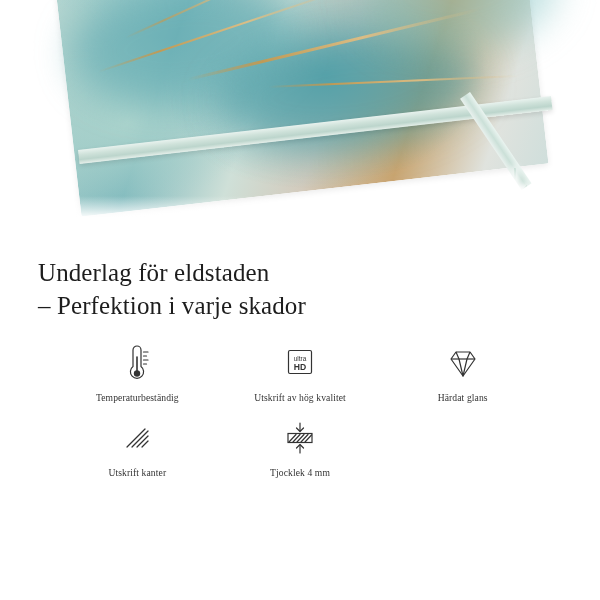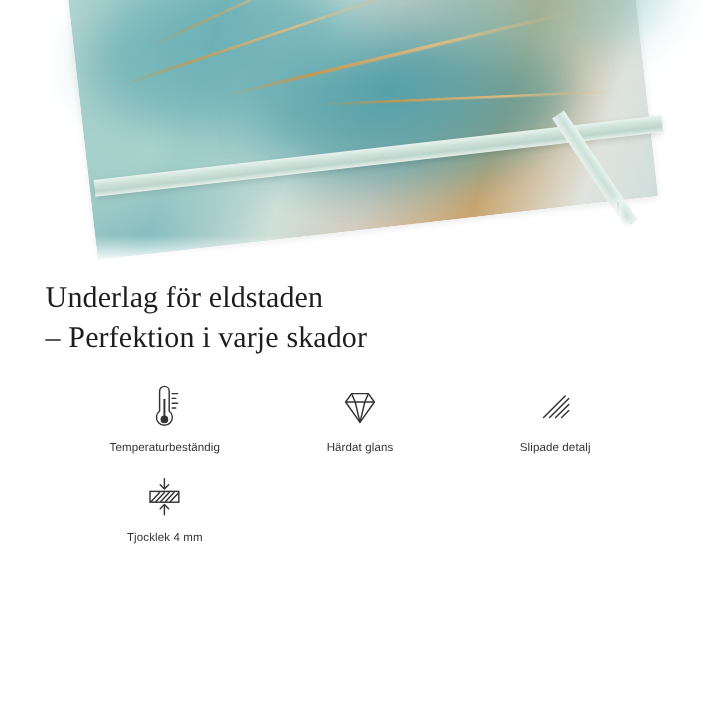--- a/index.html
+++ b/index.html
@@ -137,21 +137,21 @@
   
   .content {
     padding: 10px 38px 0 38px;
   }
   .headline {
     font-family: "Liberation Serif", serif;
     font-size: 25px;
     line-height: 1.32;
     color: #1d1d1d;
     font-weight: 400;
-    margin: 0 0 0 0;
+    margin: 24px 0 0 0;
     letter-spacing: .1px;
   }
   .headline .l2 { display: block; }
   .body-copy {
     margin-top: 18px;
     font-size: 11.2px;
     line-height: 2.05;
     color: #2d2d2d;
     max-width: 520px;
   }
@@ -175,20 +175,21 @@
     display: flex;
     align-items: center;
     justify-content: center;
   }
   .feature-label {
     margin-top: 6px;
     font-size: 9.6px;
     color: #333333;
     text-align: right;
     letter-spacing: .1px;
+    font-family: Liberation Serif, serif;
   }
   svg { display: block; }
 </style>
 </head>
 <body>
 
 <div class="page">
 
   <div class="hero">
     <div class="hero-inner">
@@ -231,20 +232,30 @@
               <line x1="23.5" y1="9" x2="28" y2="9"></line>
               <line x1="23.5" y1="13" x2="26.5" y2="13"></line>
               <line x1="23.5" y1="17" x2="28" y2="17"></line>
               <line x1="23.5" y1="21" x2="26.5" y2="21"></line>
             </g>
           </svg>
         </div>
         <div class="feature-label">Temperaturbeständig</div>
       </div>
 
+      <div class="feature">
+        <div class="feature-icon">
+          <svg width="36" height="40" viewBox="0 0 36 40">
+            <rect x="6.5" y="6.5" width="23" height="23" rx="1.5" fill="none" stroke="#333" stroke-width="1.2"></rect>
+            <text x="18" y="17" font-family="Liberation Sans, sans-serif" font-size="6.4" fill="#333" text-anchor="middle">ultra</text>
+            <text x="18" y="26" font-family="Liberation Sans, sans-serif" font-size="8.6" font-weight="bold" fill="#333" text-anchor="middle">HD</text>
+          </svg>
+        </div>
+        <div class="feature-label">Utskrift av hög kvalitet</div>
+      </div>
 
 
       <div class="feature">
         <div class="feature-icon">
           <svg width="40" height="36" viewBox="0 0 40 36">
             <g fill="none" stroke="#333" stroke-width="1.2" stroke-linejoin="round">
               <path d="M8 13 L13 6 H27 L32 13 L20 30 Z"></path>
               <line x1="8" y1="13" x2="32" y2="13"></line>
               <path d="M13 6 L16 13 L20 30 L24 13 L27 6"></path>
             </g>
@@ -257,21 +268,21 @@
         <div class="feature-icon">
           <svg width="40" height="36" viewBox="0 0 40 36">
             <g stroke="#333" stroke-width="1.2" stroke-linecap="round" fill="none">
               <path d="M10 26 L28 8"></path>
               <path d="M15 26 L31 10"></path>
               <path d="M20 26 L31 15"></path>
               <path d="M25 26 L31 20"></path>
             </g>
           </svg>
         </div>
-        <div class="feature-label">Slipade detalj</div>
+        <div class="feature-label">Utskrift kanter</div>
       </div>
 
       <div class="feature">
         <div class="feature-icon">
           <svg width="42" height="38" viewBox="0 0 42 38">
             <g stroke="#333" stroke-width="1.2" fill="none" stroke-linecap="round">
               <line x1="21" y1="3" x2="21" y2="11"></line>
               <path d="M17.5 8 L21 11.5 L24.5 8" stroke-linejoin="round"></path>
               <rect x="9" y="13.5" width="24" height="9" fill="none"></rect>
               <line x1="10" y1="22" x2="17" y2="14.5"></line>

